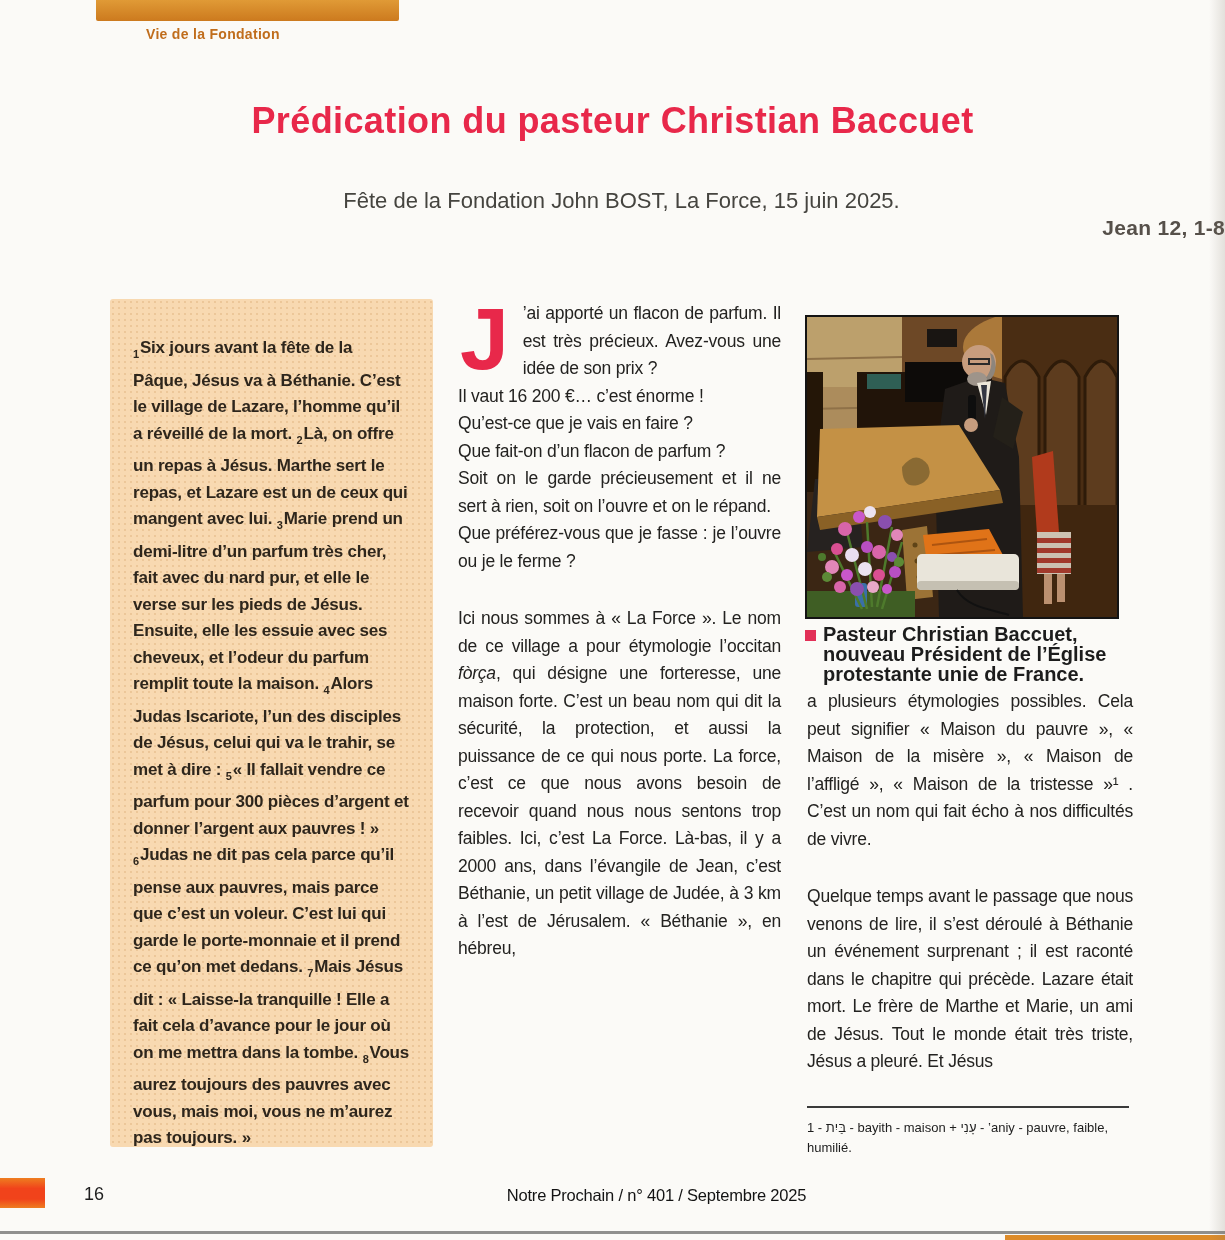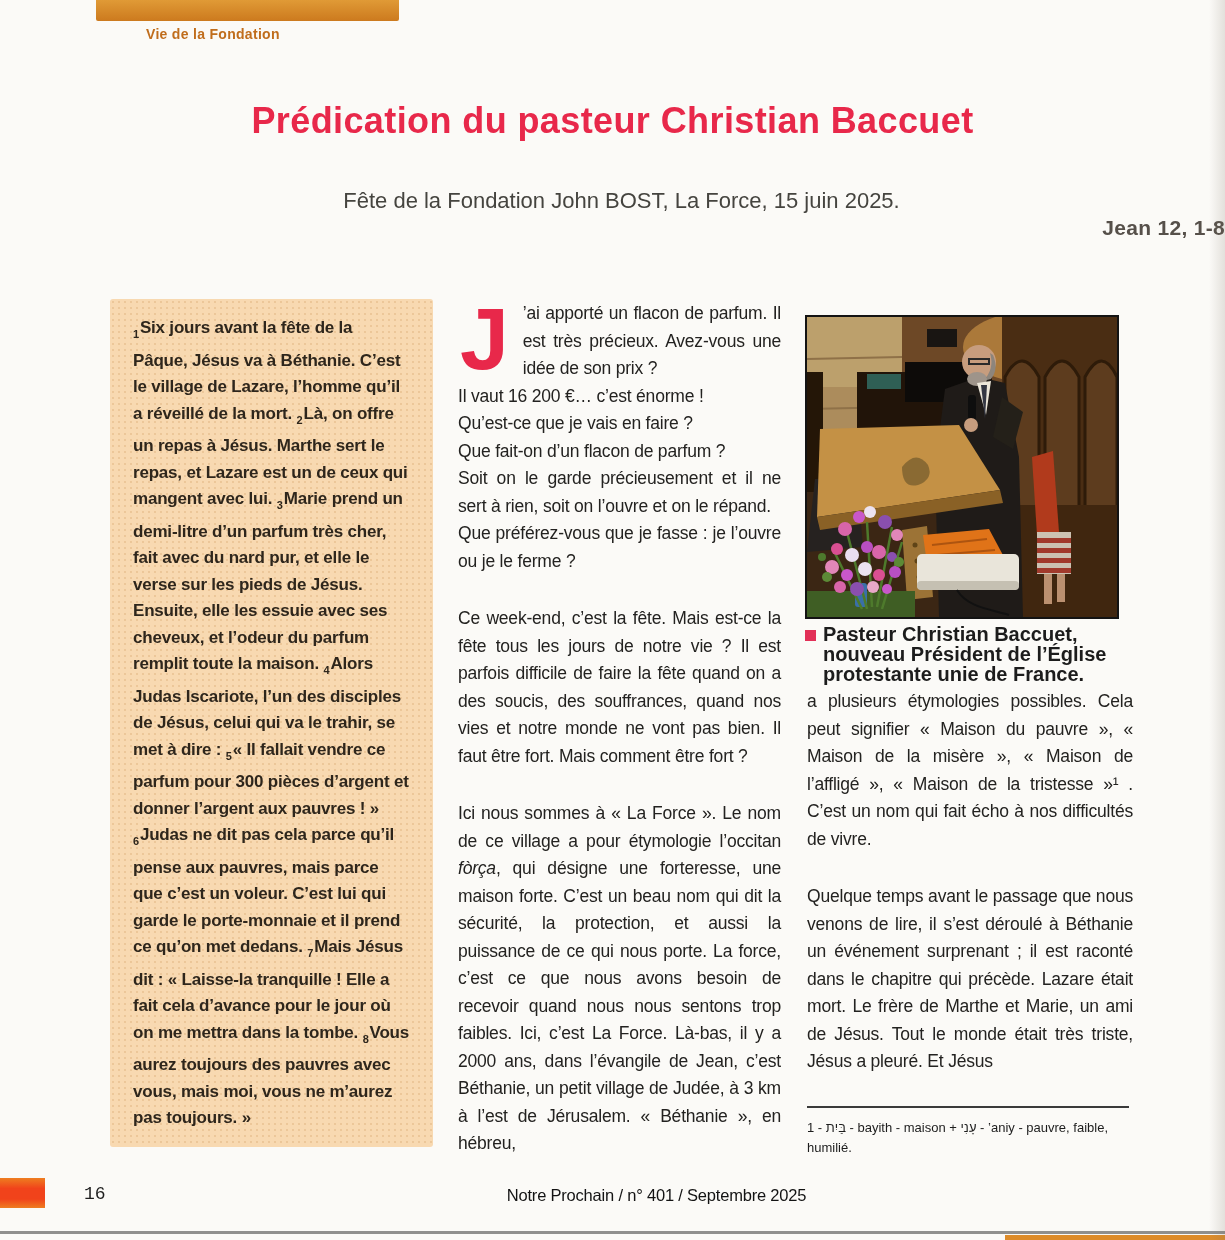--- a/index.html
+++ b/index.html
@@ -10,21 +10,21 @@
   .top-tab{position:absolute;left:96px;top:0;width:303px;height:21px;
     background:linear-gradient(180deg,#e09a36,#cc7a1e);border-radius:0 0 2px 2px;}
   .section-label{position:absolute;left:146px;top:26px;font-size:14px;font-weight:700;color:#c06d1c;letter-spacing:.3px;}
   .title{position:absolute;left:0;width:100%;top:100px;margin:0;text-align:center;
     font-size:36px;font-weight:700;color:#e8284a;letter-spacing:.4px;}
   .subtitle{position:absolute;left:0;width:100%;top:188px;text-align:center;font-size:22px;color:#45443f;padding-left:9px;}
   .scripture-ref{position:absolute;left:0;width:100%;top:216px;text-align:right;font-size:21px;font-weight:700;color:#56504a;letter-spacing:.3px;}
 
   
   .bible-box{position:absolute;left:110px;top:299px;width:323px;height:848px;box-sizing:border-box;
-    padding:16px 22px 0 23px;background-color:#f8d9b1;
+    padding:36px 22px 0 23px;background-color:#f8d9b1;
     background-image:radial-gradient(rgba(205,150,90,.28) 1px,transparent 1.5px);background-size:6px 6px;
     border-radius:3px;overflow:hidden;}
   .verses{margin:0;font-size:17px;font-weight:700;line-height:26.5px;color:#2e261c;letter-spacing:-.2px;text-align:left;}
   .vnum{font-size:11px;vertical-align:-5px;margin-right:1px;}
 
   
   .mid-col{position:absolute;left:458px;top:300px;width:323px;}
   .right-col{position:absolute;left:807px;top:688px;width:326px;}
   .mid-col p,.right-col p{margin:0 0 30px 0;font-size:17.5px;line-height:27.5px;text-align:justify;color:#232220;letter-spacing:-.2px;}
   .dropcap{float:left;font-size:88px;line-height:70px;font-weight:700;color:#e8284a;margin:4px 14px 0 2px;}
@@ -38,21 +38,21 @@
     padding-left:18px;text-indent:-18px;box-sizing:border-box;}
   .cap-bullet{display:inline-block;width:11px;height:11px;background:#e23057;margin-right:7px;}
 
   
   .fn-rule{height:2px;background:#3a3a3a;width:322px;margin:6px 0 10px 0;}
   .right-col p.footnote{font-size:13px;line-height:20px;text-align:left;margin:0;letter-spacing:0;color:#1d1d1d;}
 
   
   .footer-tab{position:absolute;left:0;top:1178px;width:45px;height:30px;
     background:linear-gradient(180deg,#ee7d20,#f1431b 35%,#f1431b 70%,#ee7d20);}
-  .page-number{position:absolute;left:84px;top:1184px;font-size:18px;color:#1e1e1e;font-family:Liberation Mono, monospace;}
+  .page-number{position:absolute;left:84px;top:1184px;font-size:18px;color:#1e1e1e;}
   .footer-text{position:absolute;left:0;width:100%;top:1186px;text-align:center;font-size:16.5px;color:#131313;letter-spacing:-.2px;padding-left:44px;}
   .bottom-line{position:absolute;left:0;top:1231px;width:100%;height:3px;background:#90908e;}
   .bottom-strip{position:absolute;left:1005px;top:1235px;width:220px;height:5px;background:#dd8c2a;}
   .edge-shade{position:absolute;right:0;top:0;width:16px;height:100%;
     background:linear-gradient(to right,rgba(120,110,95,0),rgba(120,110,95,.18));pointer-events:none;}
 </style>
 </head>
 <body>
 
 <div class="page">
@@ -63,21 +63,20 @@
   <h1 class="title">Prédication du pasteur Christian Baccuet</h1>
   <div class="subtitle">Fête de la Fondation John BOST, La Force, 15 juin 2025.</div>
   <div class="scripture-ref">Jean 12, 1-8</div>
 
   <div class="bible-box">
     <p class="verses"><span class="vnum">1</span><span class="vtext">Six jours avant la fête de la Pâque, Jésus va à Béthanie. C’est le village de Lazare, l’homme qu’il a réveillé de la mort.</span> <span class="vnum">2</span><span class="vtext">Là, on offre un repas à Jésus. Marthe sert le repas, et Lazare est un de ceux qui mangent avec lui.</span> <span class="vnum">3</span><span class="vtext">Marie prend un demi-litre d’un parfum très cher, fait avec du nard pur, et elle le verse sur les pieds de Jésus. Ensuite, elle les essuie avec ses cheveux, et l’odeur du parfum remplit toute la maison.</span> <span class="vnum">4</span><span class="vtext">Alors Judas Iscariote, l’un des disciples de Jésus, celui qui va le trahir, se met à dire :</span> <span class="vnum">5</span><span class="vtext">« Il fallait vendre ce parfum pour 300 pièces d’argent et donner l’argent aux pauvres ! »</span> <span class="vnum">6</span><span class="vtext">Judas ne dit pas cela parce qu’il pense aux pauvres, mais parce que c’est un voleur. C’est lui qui garde le porte-monnaie et il prend ce qu’on met dedans.</span> <span class="vnum">7</span><span class="vtext">Mais Jésus dit : « Laisse-la tranquille ! Elle a fait cela d’avance pour le jour où on me mettra dans la tombe.</span> <span class="vnum">8</span><span class="vtext">Vous aurez toujours des pauvres avec vous, mais moi, vous ne m’aurez pas toujours. »</span> </p>
   </div>
 
   <div class="mid-col">
     <p><span class="dropcap">J</span><span>’ai apporté un flacon de parfum. Il est très précieux. Avez-vous une idée de son prix ?</span><span><span class="bline">Il vaut 16 200 €… c’est énorme !</span><span class="bline">Qu’est-ce que je vais en faire ?</span><span class="bline">Que fait-on d’un flacon de parfum ?</span><span class="bline">Soit on le garde précieusement et il ne sert à rien, soit on l’ouvre et on le répand.</span><span class="bline">Que préférez-vous que je fasse : je l’ouvre ou je le ferme ?</span></span></p>
-    <p>Ce week-end, c’est la fête. Mais est-ce la fête tous les jours de notre vie ? Il est parfois difficile de faire la fête quand on a des soucis, des souffrances, quand nos vies et notre monde ne vont pas bien. Il faut être fort. Mais comment être fort ?</p>
     <p><span>Ici nous sommes à « La Force ». Le nom de ce village a pour étymologie l’occitan </span><span class="it">fòrça</span><span>, qui désigne une forteresse, une maison forte. C’est un beau nom qui dit la sécurité, la protection, et aussi la puissance de ce qui nous porte. La force, c’est ce que nous avons besoin de recevoir quand nous nous sentons trop faibles. Ici, c’est La Force. Là-bas, il y a 2000 ans, dans l’évangile de Jean, c’est Béthanie, un petit village de Judée, à 3 km à l’est de Jérusalem. « Béthanie », en hébreu,</span></p>
   </div>
 
   <div class="photo">
     <svg width="310" height="300" viewBox="0 0 310 300">
 
       <g>
         <rect x="0" y="0" width="310" height="300" fill="#3b2614"></rect>
         <rect x="95" y="0" width="100" height="130" fill="#6d4826"></rect>
         <rect x="0" y="0" width="95" height="175" fill="#ac8c5c"></rect>

